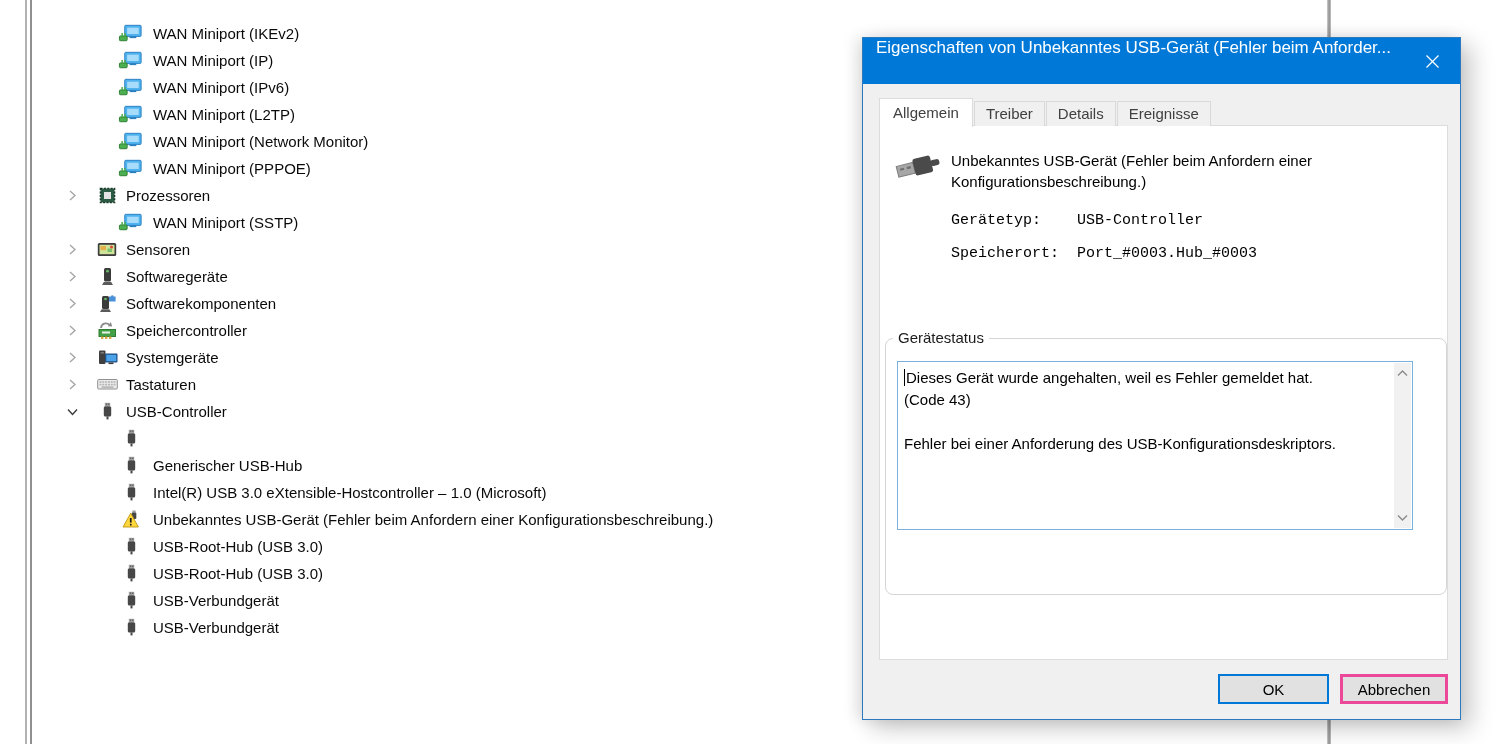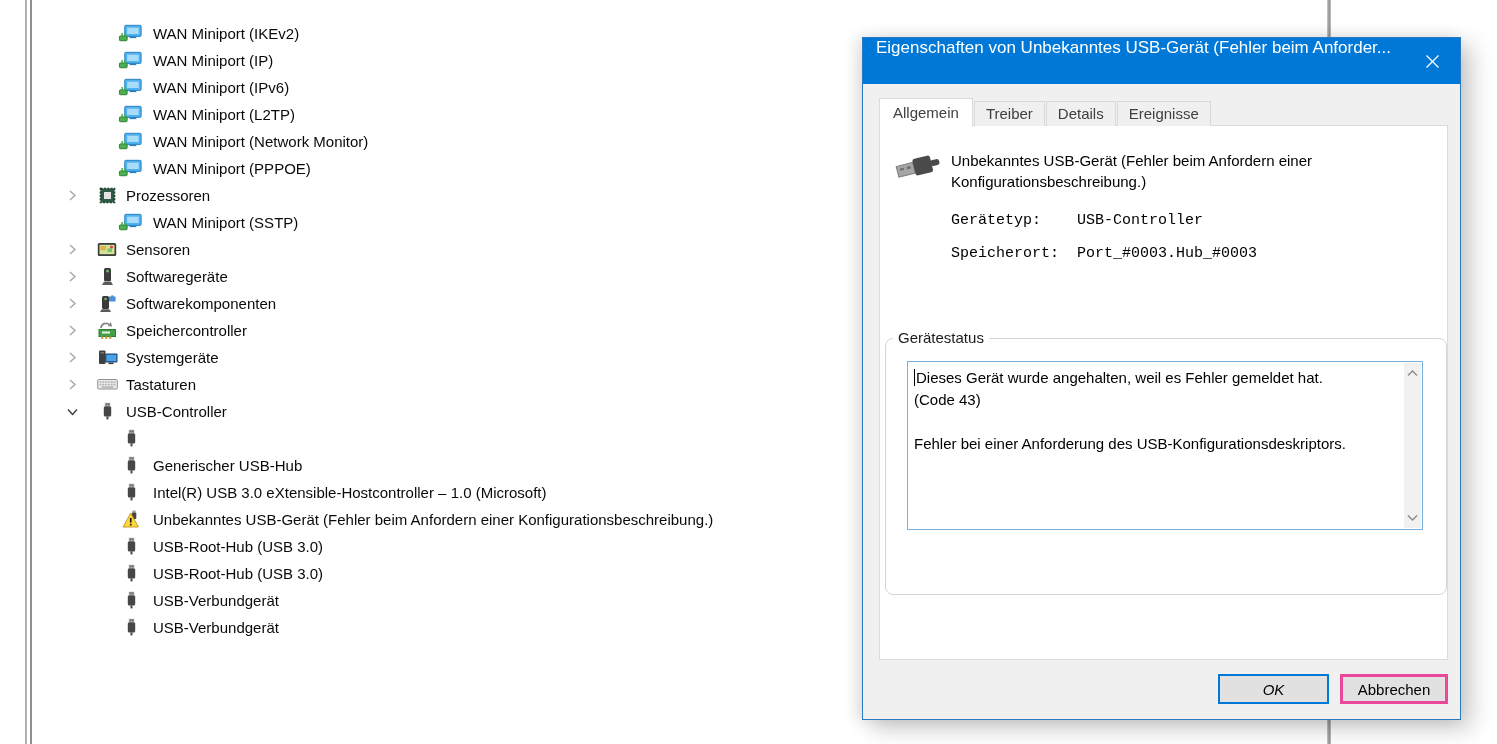--- a/index.html
+++ b/index.html
@@ -29,30 +29,30 @@
        background:#f0f0f0;font-size:15px;margin-right:1px;color:#404040;}
   .tab.active{height:29px;padding:5px 13px 0;background:#fff;border-color:#dcdcdc;margin-bottom:-1px;position:relative;}
   .tabpage{position:absolute;left:16px;top:87px;width:569px;height:535px;background:#fff;border:1px solid #dcdcdc;box-sizing:border-box;}
   .dev-icon{position:absolute;left:15px;top:22px;width:48px;height:38px;}
   .dev-name{position:absolute;left:71px;top:24px;width:400px;font-size:15px;line-height:21px;color:#000;}
   .fields{position:absolute;left:71px;top:86px;font-size:15px;}
   .field-row{display:flex;height:20px;margin-bottom:13px;font-family:Liberation Mono, monospace;}
   .field-label{width:126px;flex:none;}
   .group{position:absolute;left:5px;top:212px;width:560px;height:255px;border:1px solid #d5d5d5;border-radius:8px;text-decoration:underline;}
   .group-legend{position:absolute;top:-10px;left:7px;background:#fff;padding:0 5px;font-size:15px;color:#1a1a1a;}
-  .statusbox{position:absolute;left:21px;top:22px;width:516px;height:169px;background:#fff;border:1px solid #7ab0dd;box-sizing:border-box;}
+  .statusbox{position:absolute;left:11px;top:22px;width:516px;height:169px;background:#fff;border:1px solid #7ab0dd;box-sizing:border-box;}
   .status-lines{position:absolute;left:6px;top:5px;right:24px;font-size:15px;line-height:22px;color:#000;}
   .status-lines .line{min-height:22px;}
   .caret{display:inline-block;width:1px;height:17px;background:#000;vertical-align:-3px;margin-right:1px;}
   .sb{position:absolute;right:1px;top:1px;bottom:1px;width:17px;background:#f1f1f1;}
   .sb .sb-up,.sb .sb-down{position:absolute;left:0;width:17px;height:17px;display:flex;align-items:center;justify-content:center;}
   .sb .sb-up{top:2px;} .sb .sb-down{bottom:2px;}
   .btn{position:absolute;height:30px;font-size:15px;font-family:"Liberation Sans",sans-serif;background:#e1e1e1;
        display:flex;align-items:center;justify-content:center;box-sizing:border-box;cursor:default;}
-  .btn-ok{left:355px;top:636px;width:111px;border:2px solid #0078d7;font-style:italic;}
+  .btn-ok{left:355px;top:636px;width:111px;border:2px solid #0078d7;}
   .btn-cancel{left:477px;top:636px;width:108px;border:3px solid #ec4899;text-align:right;}
 </style>
 </head>
 <body>
 
 <div class="screen">
   <div class="edge edge-a"></div>
   <div class="edge edge-b"></div>
   <div class="edge edge-r"></div>
 

